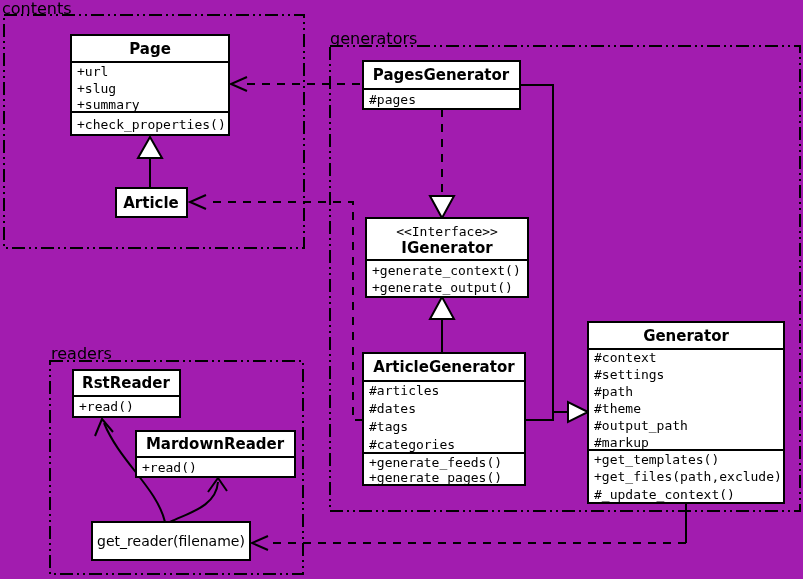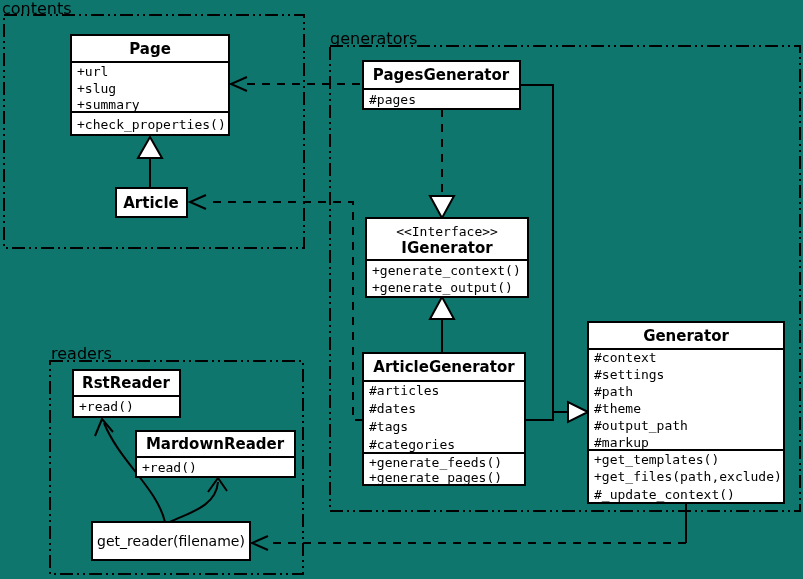--- a/index.html
+++ b/index.html
@@ -4,21 +4,21 @@
 <style>
   html, body {
     margin: 0;
     padding: 0;
     background: #ffffff;
   }
   .stage {
     width: 803px;
     height: 579px;
     position: relative;
-    background: #0f766e;
+    background: #a21caf;
   }
   svg { display: block; }
   .pkg {
     fill: none;
     stroke: #000000;
     stroke-width: 2;
     stroke-dasharray: 13 4 2 4 2 4;
   }
   .box {
     fill: #ffffff;

